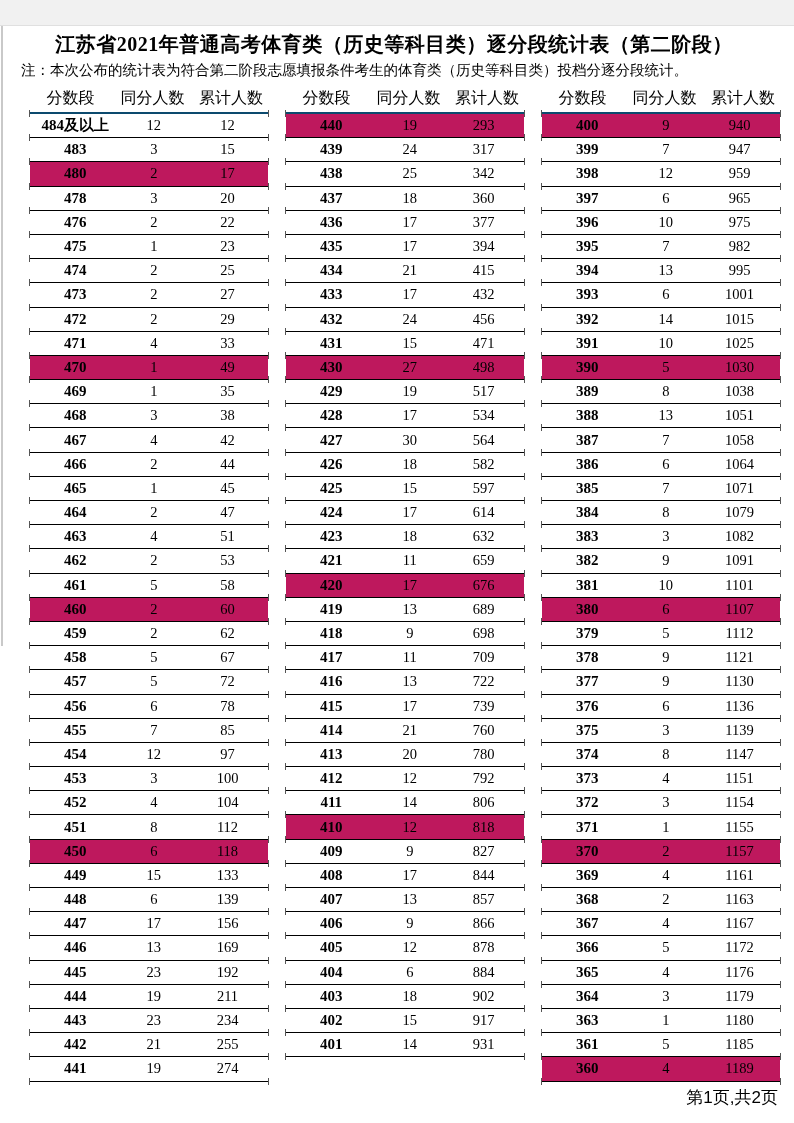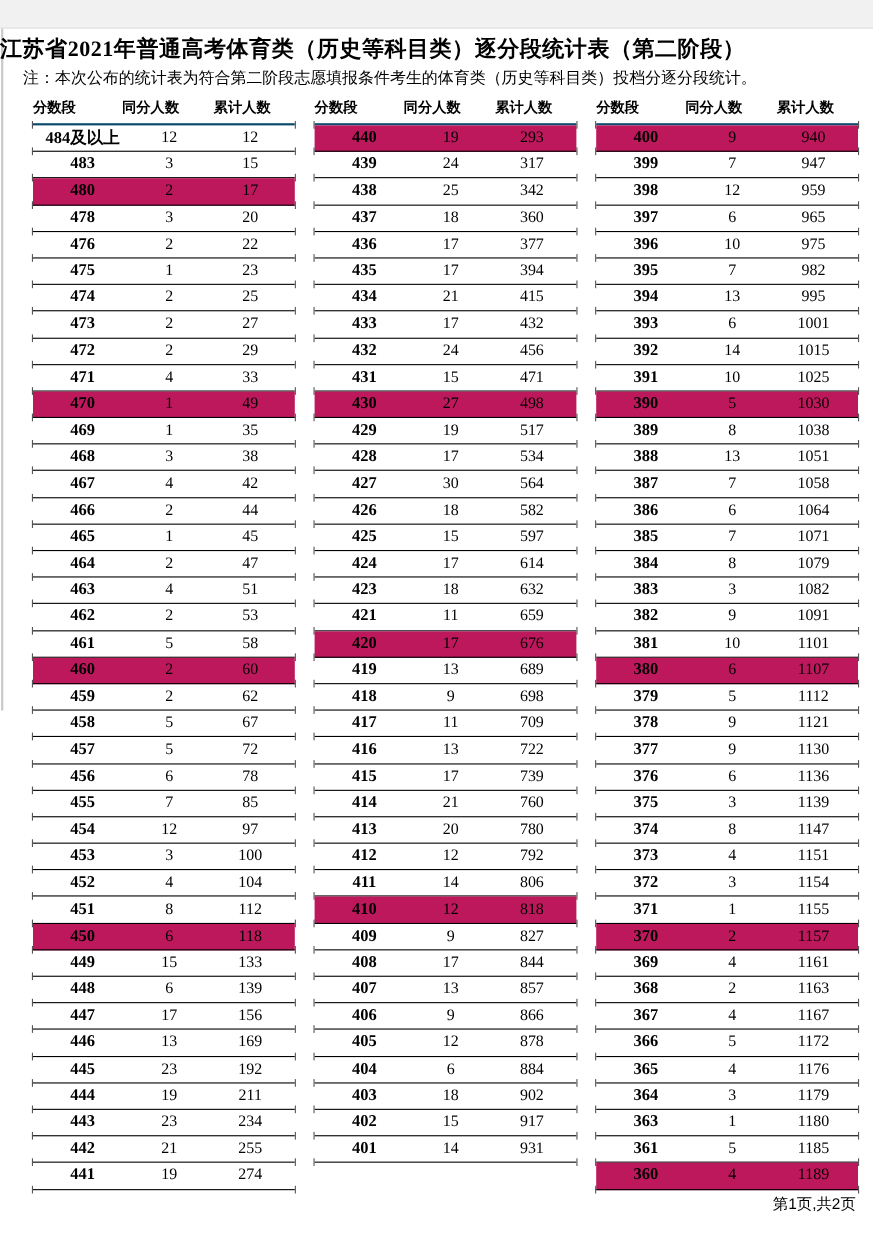--- a/index.html
+++ b/index.html
@@ -12,35 +12,35 @@
   .top-strip {
     position:absolute; top:0; left:0; width:794px; height:25px;
     background:#f1f1f1; border-bottom:1px solid #e0e0e0;
   }
   .left-strip {
     position:absolute; top:26px; left:1px; width:2px; height:620px;
     background:#c9c9c9;
   }
   .doc-title {
     position:absolute; top:31px; left:0; width:788px;
-    font-size:20px; font-weight:bold; letter-spacing:0.5px;
+    text-align:center; font-size:20px; font-weight:bold; letter-spacing:0.5px;
   }
   .doc-note {
     position:absolute; top:61px; left:21px; width:760px;
     font-size:14.5px;
   }
   .tables {
     position:absolute; top:84px; left:30px; width:751px;
     display:flex; gap:18px;
   }
   .tbl { width:238px; }
   .tbl-header {
     display:grid; grid-template-columns:34% 35% 31%;
-    height:28px; align-items:center; 
-    font-weight:bold; font-size:13px; white-space:nowrap;
+    height:28px; align-items:center; text-align:center;
+    font-weight:normal; font-size:16px; white-space:nowrap;
   }
   .rows { position:relative; border-top:2px solid #0c4a6e; }
   .rows::before, .rows::after {
     content:""; position:absolute; top:-4px; width:1px; height:7px; background:#555;
   }
   .rows::before { left:-1px; }
   .rows::after { right:-1px; }
   .row {
     position:relative; display:grid; grid-template-columns:38% 28% 34%;
     height:24.2px; box-sizing:border-box; align-items:center; text-align:center;
@@ -48,21 +48,21 @@
   }
   .row::before, .row::after {
     content:""; position:absolute; bottom:-4px; width:1px; height:7px; background:#555;
   }
   .row::before { left:-1px; }
   .row::after { right:-1px; }
   .row.shaded { background:#be185d; }
   .row .score { font-weight:bold; font-size:15px; }
   .doc-footer {
     position:absolute; top:1086px; right:16px;
-    font-size:14px; font-family:"Liberation Sans","DejaVu Sans",sans-serif;
+    font-size:17px; font-family:"Liberation Sans","DejaVu Sans",sans-serif;
   }
 </style>
 </head>
 <body>
 
 <div class="top-strip"></div>
 <div class="left-strip"></div>
 
 <div class="doc-title">江苏省2021年普通高考体育类（历史等科目类）逐分段统计表（第二阶段）</div>
 <div class="doc-note">注：本次公布的统计表为符合第二阶段志愿填报条件考生的体育类（历史等科目类）投档分逐分段统计。</div>

